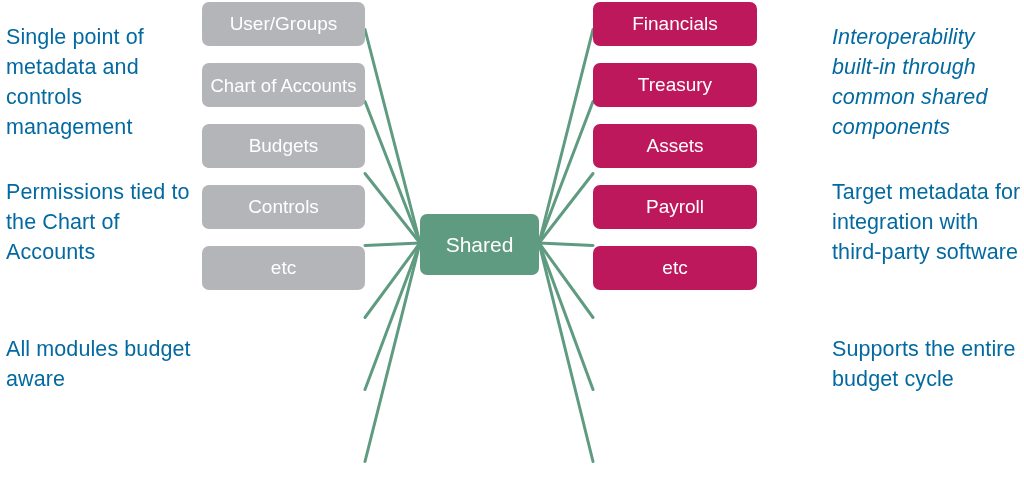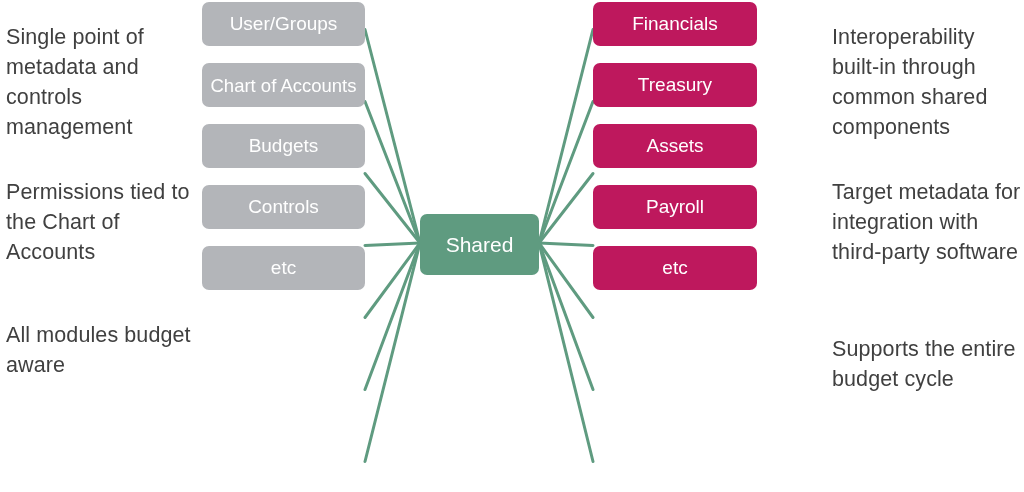--- a/index.html
+++ b/index.html
@@ -32,21 +32,21 @@
 
   
   .note-col {
     position: absolute;
     width: 190px;
   }
   .note-col.left  { left: 6px; }
   .note-col.right { left: 832px; width: 192px; }
 
   .note {
-    color: #404040;
+    color: #0369a1;
     font-size: 21.5px;
     line-height: 30px;
     letter-spacing: 0.1px;
   }
 
   
   .col {
     position: absolute;
     top: 2px;
   }
@@ -110,25 +110,25 @@
         <line x1="539" y1="243" x2="593" y2="245.5" stroke="#5f9b80" stroke-width="3"></line>
         <line x1="539" y1="243" x2="593" y2="317.5" stroke="#5f9b80" stroke-width="3"></line>
         <line x1="539" y1="243" x2="593" y2="389.5" stroke="#5f9b80" stroke-width="3"></line>
         <line x1="539" y1="243" x2="593" y2="461.5" stroke="#5f9b80" stroke-width="3"></line>
       </g>
   </svg>
 
   <div class="note-col left">
     <div class="note" style="position:absolute; top:22px; left:0;">Single point of metadata and controls management</div>
     <div class="note" style="position:absolute; top:177px; left:0;">Permissions tied to the Chart of Accounts</div>
-    <div class="note" style="position:absolute; top:320px; left:0;">All modules budget aware</div>
+    <div class="note" style="position:absolute; top:334px; left:0;">All modules budget aware</div>
   </div>
 
   <div class="note-col right">
-    <div class="note" style="position:absolute; top:22px; left:0;">Interoperability built-in through common shared components</div>
+    <div class="note" style="position:absolute; top:22px; left:0;font-style:italic;">Interoperability built-in through common shared components</div>
     <div class="note" style="position:absolute; top:177px; left:0;">Target metadata for integration with third-party software</div>
     <div class="note" style="position:absolute; top:334px; left:0;">Supports the entire budget cycle</div>
   </div>
 
   <div class="col left-col" id="left-col">
       <div class="node grey">
         <span>User/Groups</span>
       </div>
       <div class="node grey two-line">
         <span>Chart of Accounts</span>

